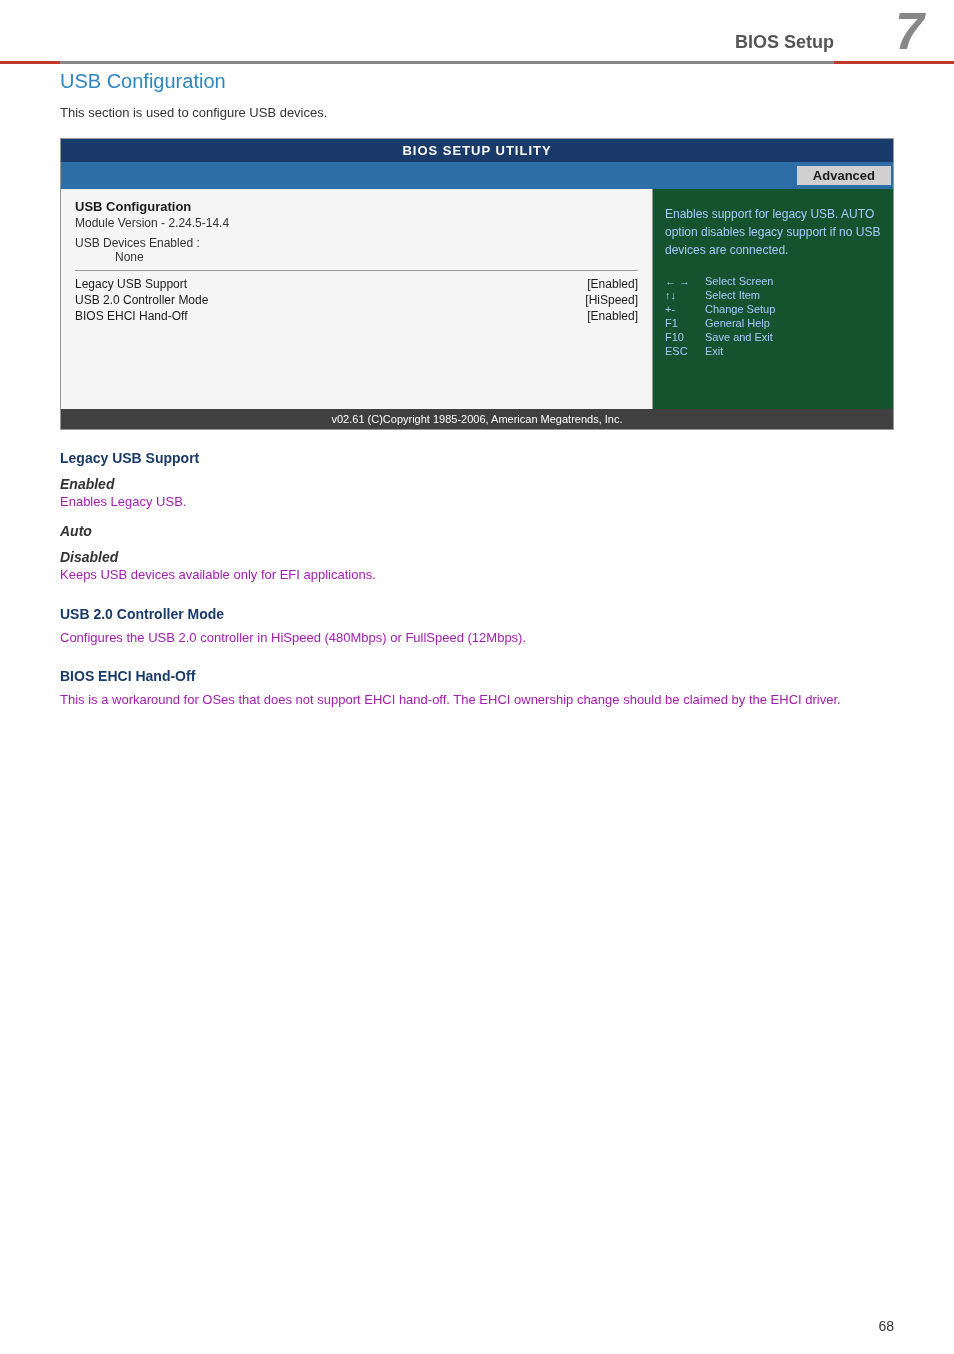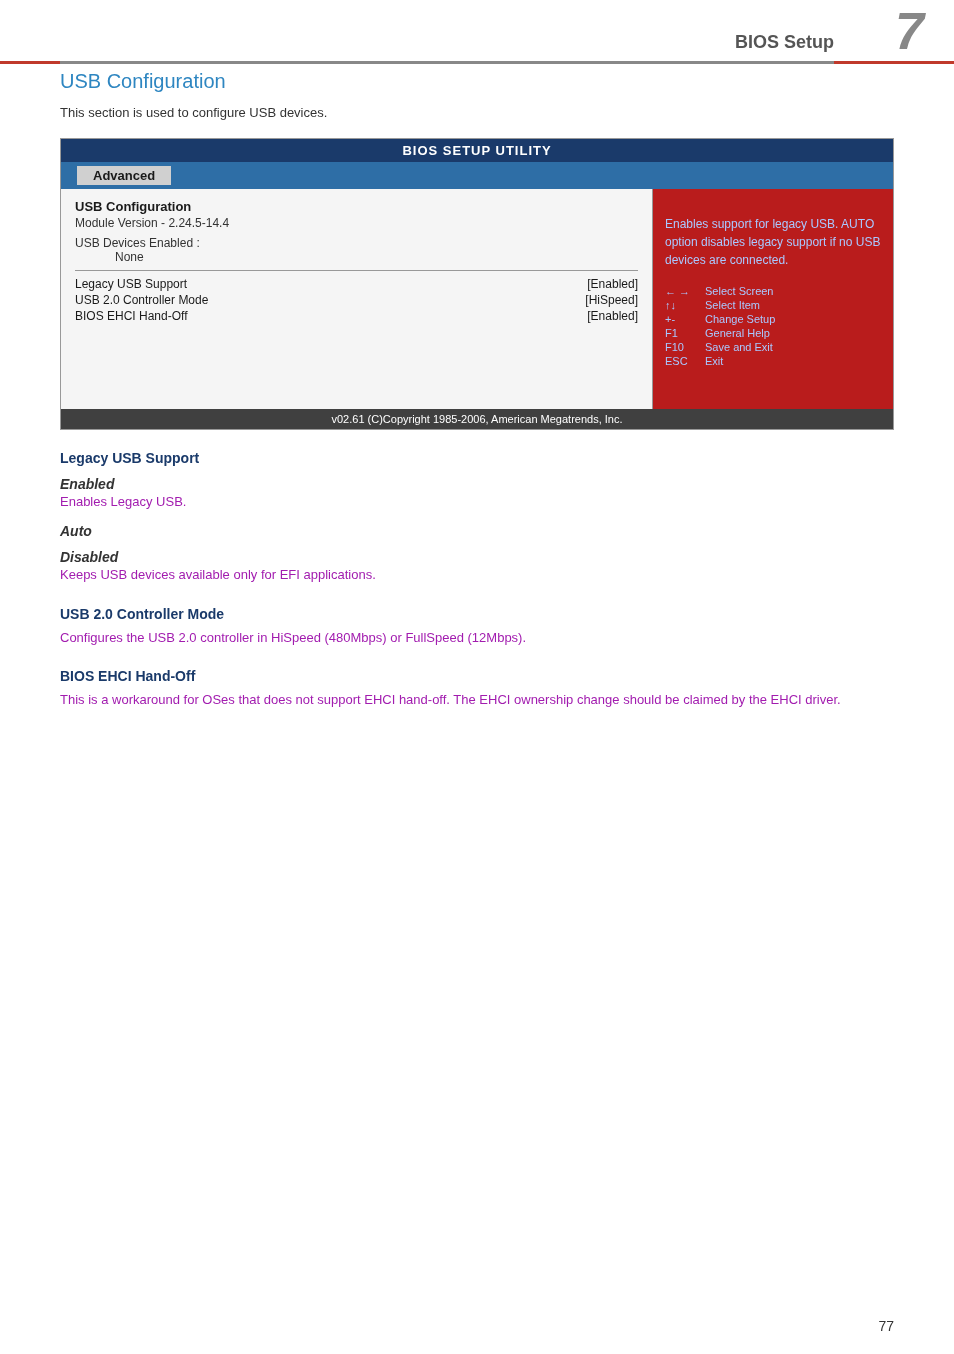--- a/index.html
+++ b/index.html
@@ -76,22 +76,22 @@
       background: #1a3a6a;
       color: #fff;
       text-align: center;
       padding: 4px 0;
       font-size: 13px;
       font-weight: bold;
       letter-spacing: 1px;
     }
     .bios-tab-bar {
       background: #2e6ea6;
-      padding: 4px 16px;
-      text-align: left;
+      padding: 4px 2px;
+      text-align: right;
       text-decoration: underline;
     }
     .bios-tab {
       display: inline-block;
       background: #d0d0d0;
       color: #1a1a1a;
       padding: 2px 16px;
       font-size: 13px;
       font-weight: bold;
     }
@@ -102,23 +102,23 @@
       min-height: 220px;
     }
     .bios-left {
       flex: 1;
       background: #f5f5f5;
       padding: 10px 14px;
       border-right: 1px solid #999;
     }
     .bios-right {
       width: 240px;
-      background: #b91c1c;
-      color: #aac8ff;
-      padding: 26px 12px;
+      background: #14532d;
+      color: #aac8ff;
+      padding: 16px 12px;
       font-size: 12px;
     }
 
     .bios-item-title {
       font-size: 13px;
       color: #1a1a1a;
       font-weight: bold;
       margin-bottom: 2px;
     }
     .bios-item-sub {
@@ -300,13 +300,13 @@
     <p class="subsection-body">Configures the USB 2.0 controller in HiSpeed (480Mbps) or FullSpeed (12Mbps).</p>
   </div>
 
   <div class="subsection">
     <div class="subsection-title">BIOS EHCI Hand-Off</div>
     <p class="subsection-body">This is a workaround for OSes that does not support EHCI hand-off. The EHCI ownership change should be claimed by the EHCI driver.</p>
   </div>
 
 </div>
 
-<div class="page-number">77</div>
+<div class="page-number">68</div>
 
 </body></html>

